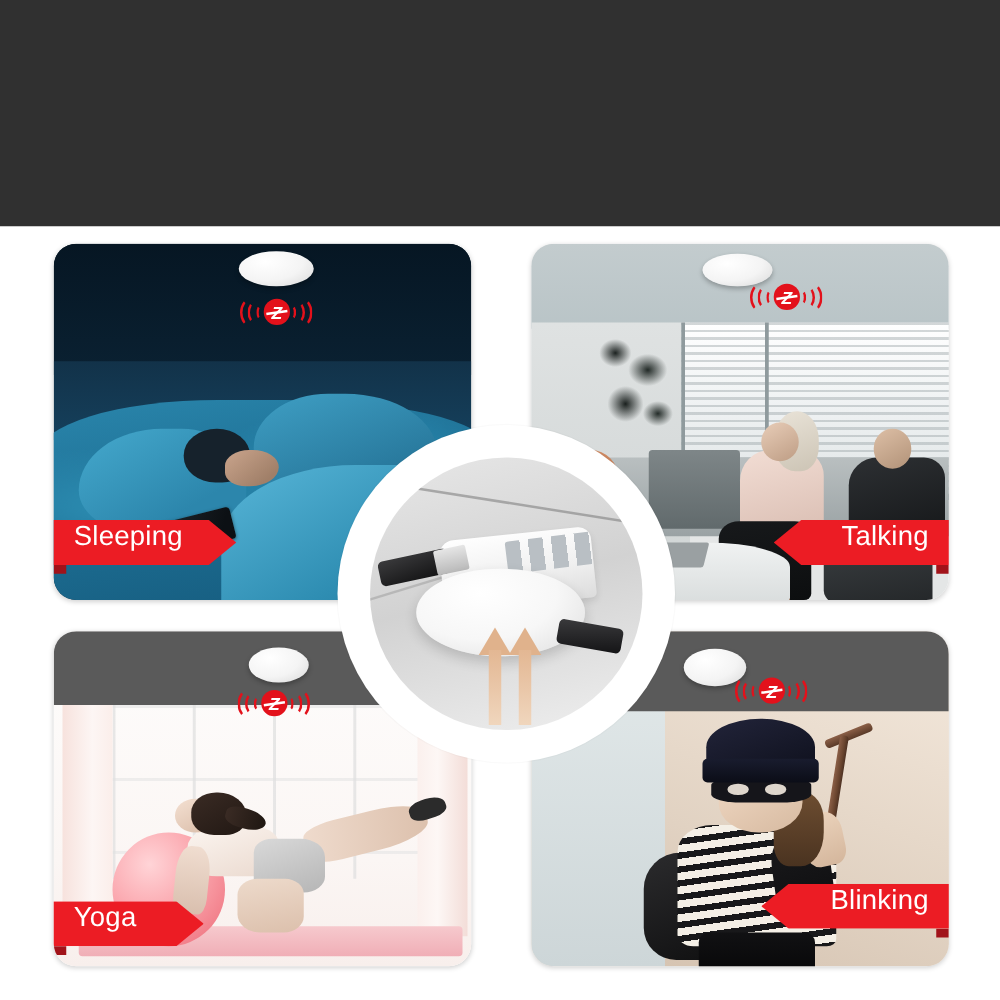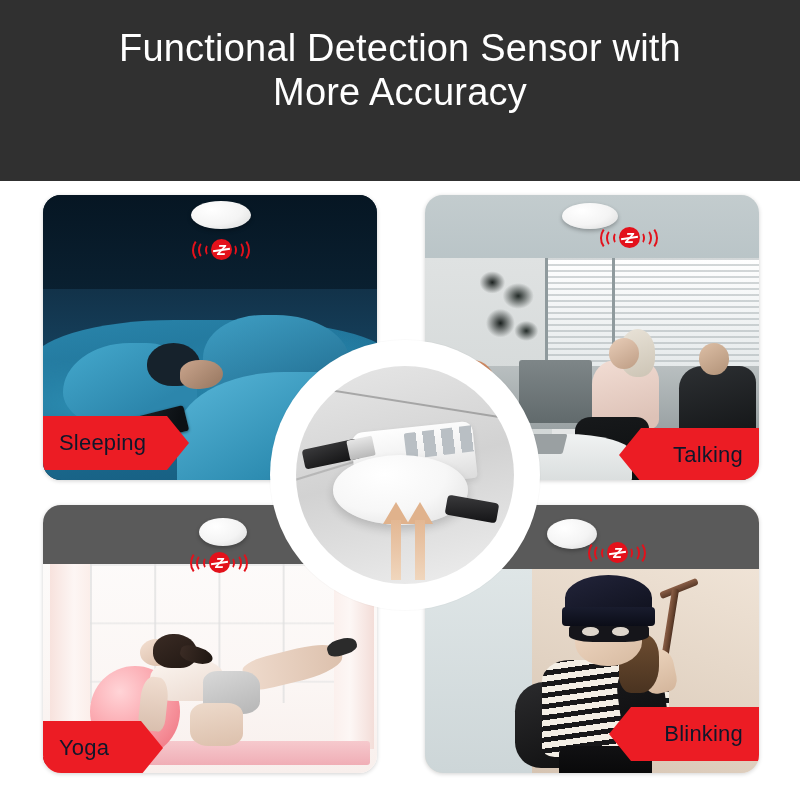--- a/index.html
+++ b/index.html
@@ -60,22 +60,22 @@
   .zigbee .wave { position:absolute; border:2px solid #e3111b; border-radius:50%; }
   .zigbee .wl1 { left:13px; top:7px;  width:8px;  height:12px; border-right-color:transparent; border-top-color:transparent; border-bottom-color:transparent; }
   .zigbee .wl2 { left:6px;  top:4px;  width:13px; height:18px; border-right-color:transparent; border-top-color:transparent; border-bottom-color:transparent; }
   .zigbee .wl3 { left:0px;  top:1px;  width:18px; height:24px; border-right-color:transparent; border-top-color:transparent; border-bottom-color:transparent; }
   .zigbee .wr1 { right:13px; top:7px;  width:8px;  height:12px; border-left-color:transparent; border-top-color:transparent; border-bottom-color:transparent; }
   .zigbee .wr2 { right:6px;  top:4px;  width:13px; height:18px; border-left-color:transparent; border-top-color:transparent; border-bottom-color:transparent; }
   .zigbee .wr3 { right:0px;  top:1px;  width:18px; height:24px; border-left-color:transparent; border-top-color:transparent; border-bottom-color:transparent; }
 
   
   .banner {
-    position:absolute; height:54px; background:#ec1c24;
-    display:flex; align-items:center; color:#0f172a;
+    position:absolute; height:36px; background:#ec1c24;
+    display:flex; color:#ffffff;
     font-size:22px; letter-spacing:0.2px; z-index:6;
   }
   .banner-left {
     left:-2px; padding-left:18px; padding-right:30px;
     clip-path:polygon(0 0, calc(100% - 22px) 0, 100% 50%, calc(100% - 22px) 100%, 0 100%);
   }
   .banner-right {
     right:-2px; padding-right:18px; padding-left:32px; justify-content:flex-end;
     clip-path:polygon(22px 0, 100% 0, 100% 100%, 22px 100%, 0 50%);
   }
@@ -458,24 +458,20 @@
 
   
   .lbl { pointer-events:none; }
 </style>
 </head>
 <body>
 
 <div class="page">
 
   <div class="header">
-    <div class="header-title">
-      <div>Functional Detection Sensor with</div>
-      <div>More Accuracy</div>
-    </div>
   </div>
 
   <div class="panel" id="panel-sleeping">
     <div class="scene" id="scene-sleeping">
       <div class="wall"></div>
       <div class="headboard"></div>
       <div class="bed"></div>
       <div class="pillowA"></div>
       <div class="pillowB"></div>
       <div class="head"></div>
@@ -528,21 +524,21 @@
     <div class="zigbee" style="left:175px; top:30px;">
       <span class="wave wl3"></span>
         <span class="wave wl2"></span>
         <span class="wave wl1"></span>
       <span class="wave wr3"></span>
         <span class="wave wr2"></span>
         <span class="wave wr1"></span>
       <span class="z-dot">Z</span>
       <span class="z-strike"></span>
     </div>
-    <div class="banner banner-right lbl" style="top:233px; width:142px;">
+    <div class="banner banner-right lbl" style="top:221px; width:142px;">
       <span>Talking</span>
     </div>
     <div class="banner-fold" style="right:0; top:257px;"></div>
   </div>
 
   <div class="panel" id="panel-blinking">
     <div class="scene" id="scene-blinking">
       <div class="wallL"></div>
       <div class="wallR"></div>
       <div class="crowbar-hook"></div>

